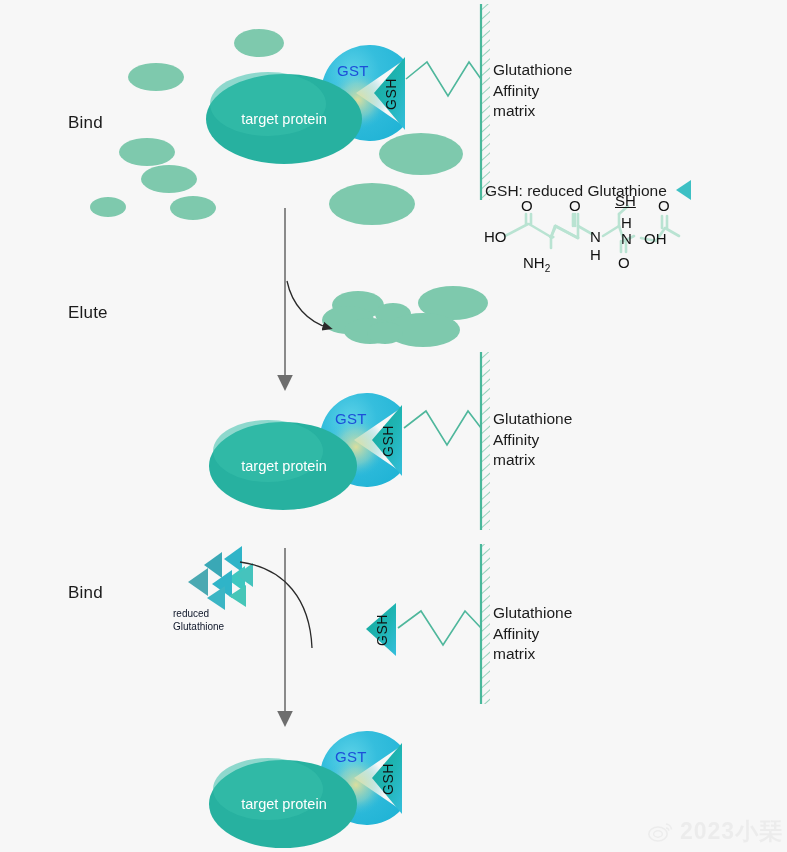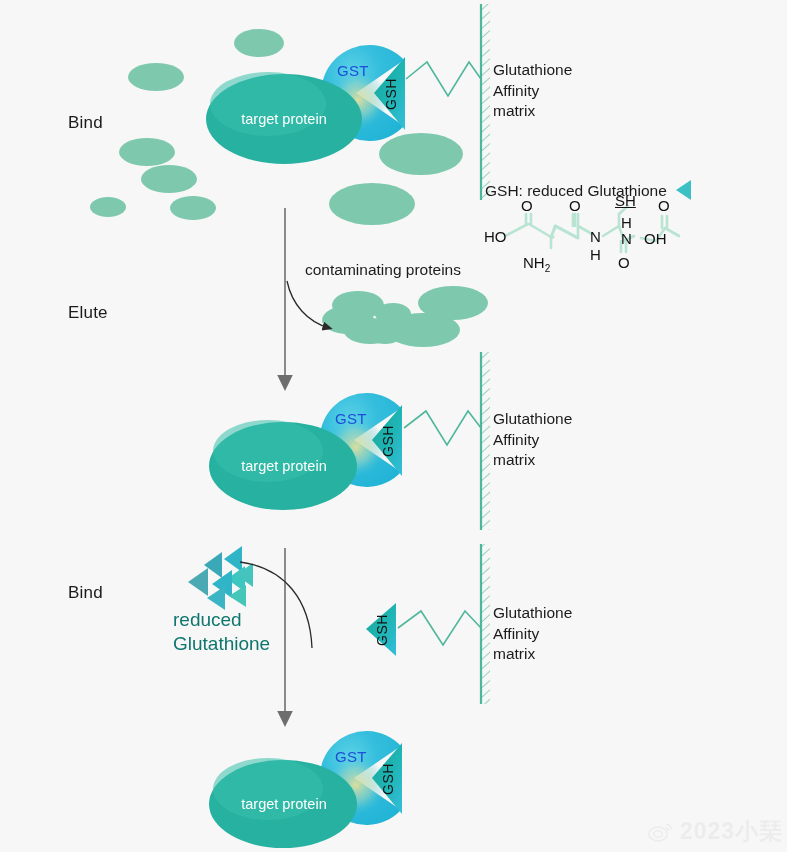--- a/index.html
+++ b/index.html
@@ -29,22 +29,22 @@
   }
 
   
   .annot {
     font-size: 15.5px;
     color: #1b1b1b;
     line-height: 1.33;
     white-space: pre-line;
   }
   .annot-small {
-    font-size: 19px;
-    color: #0f766e;
+    font-size: 10px;
+    color: #0f172a;
     line-height: 1.28;
     white-space: pre-line;
   }
   .gst-label {
     position: absolute;
     color: #1d4ed8;
     font-size: 15px;
     letter-spacing: 0.3px;
   }
 
@@ -287,21 +287,20 @@
   <div class="abs annot" style="left:493px; top:60px;">Glutathione
 Affinity
 matrix</div>
   <div class="abs annot" style="left:493px; top:409px;">Glutathione
 Affinity
 matrix</div>
   <div class="abs annot" style="left:493px; top:603px;">Glutathione
 Affinity
 matrix</div>
 
-  <div class="abs annot" style="left:305px; top:260px;">contaminating proteins</div>
 
   <div class="abs annot-small" style="left:173px; top:608px;">reduced
 Glutathione</div>
 
   <div class="abs annot" style="left:485px; top:181px;">GSH: reduced Glutathione</div>
 
   <div class="abs chem-atom" style="left:484px; top:228px;">HO</div>
   <div class="abs chem-atom" style="left:521px; top:197px;">O</div>
   <div class="abs chem-atom" style="left:523px; top:254px;"><span>NH</span><sub>2</sub></div>
   <div class="abs chem-atom" style="left:569px; top:197px;">O</div>

